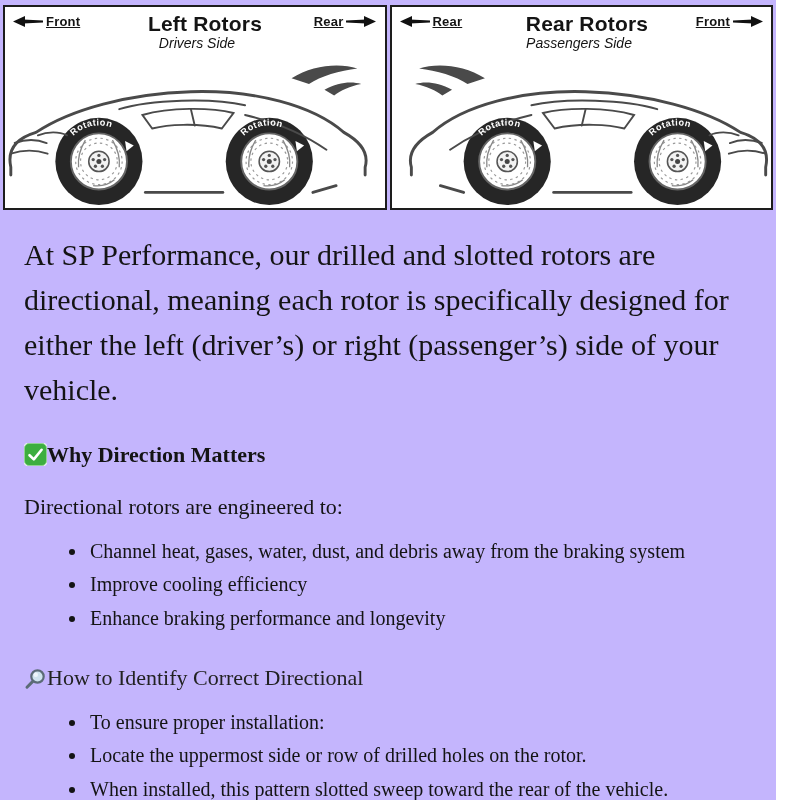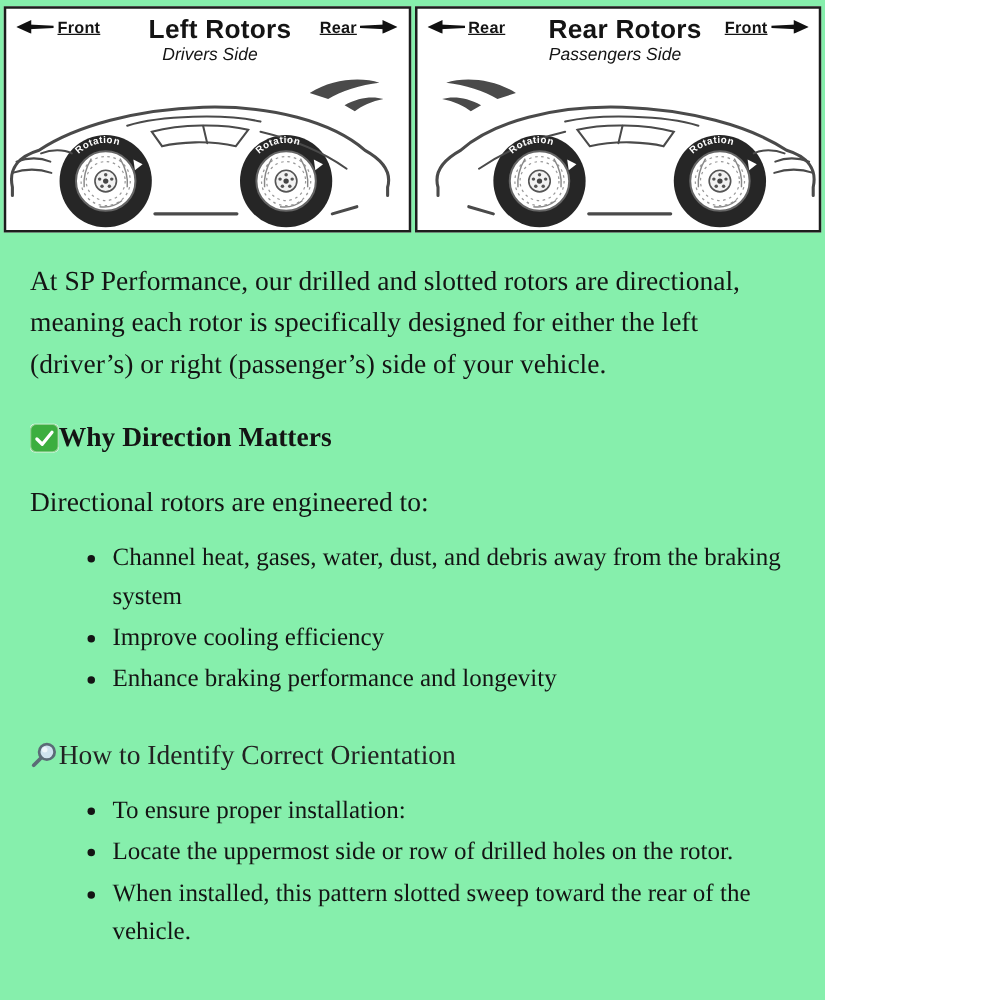--- a/index.html
+++ b/index.html
@@ -2,21 +2,21 @@
 <html><head>
 <meta charset="utf-8">
 <style>
   * { box-sizing: border-box; }
   html,body { margin:0; padding:0; background:#fff; }
   body {
     width:800px; height:800px; overflow:hidden;
     font-family:"Liberation Serif","DejaVu Serif",serif;
     color:#141414;
   }
-  .page { width:660px; height:800px; background:#86efac; }
+  .page { width:776px; height:800px; background:#c4b5fd; }
 
   
   .diagram { display:flex; gap:3px; padding:5px 3px 0 3px; }
   .panel {
     flex:1; border:2px solid #1d1d1d; background:#fff;
     font-family:"Liberation Sans","DejaVu Sans",sans-serif;
     overflow:hidden;
   }
   .panel-header {
     display:flex; justify-content:space-between; align-items:flex-start;
@@ -29,21 +29,21 @@
   .dir .dir-text { text-decoration:underline; letter-spacing:.2px; }
   .dir svg { display:block; }
   .panel-title-block { text-align:center; line-height:1.1; }
   .panel-title { font-size:21px; font-weight:bold; letter-spacing:.2px;margin-left:16px; }
   .panel-subtitle { font-size:14px; font-weight:normal; font-style:italic; margin-top:1px; }
   .car-svg { display:block; width:100%; height:auto; }
 
   
   .content { padding:12px 34px 0 24px; }
   .intro {
-    font-size:22px; line-height:1.5; margin:10px 0 0 0;
+    font-size:30px; line-height:1.5; margin:10px 0 0 0;
   }
   .sec-heading {
     display:flex; align-items:center; 
     font-size:22px; font-weight:bold; margin:30px 0 0 0;
   }
   .sec-heading.light { font-weight:normal; color:#222; margin-top:32px; }
   .lead { font-size:22px; margin:26px 0 0 0; }
   ul.bullets {
     margin:16px 0 0 0; padding:0 0 0 64px;
     font-size:20px; line-height:1.52;
@@ -284,21 +284,21 @@
     </ul>
 
     <h3 class="sec-heading light">
       <span class="mag-icon">
         <svg width="23" height="23" viewBox="0 0 23 23">
           <circle cx="13.5" cy="9.5" r="6.2" fill="#cfe3ef" stroke="#5b6b77" stroke-width="2.2"></circle>
           <circle cx="11.8" cy="7.8" r="2.2" fill="#eef6fb" stroke="none"></circle>
           <line x1="8.8" y1="14.4" x2="3" y2="20.2" stroke="#5b6b77" stroke-width="3" stroke-linecap="round"></line>
         </svg>
       </span>
-      <span>How to Identify Correct Orientation</span>
+      <span>How to Identify Correct Directional</span>
     </h3>
 
     <ul class="bullets">
       <li>To ensure proper installation:</li>
       <li>Locate the uppermost side or row of drilled holes on the rotor.</li>
       <li>When installed, this pattern slotted sweep toward the rear of the vehicle.</li>
     </ul>
 
   </div>
 </div>

